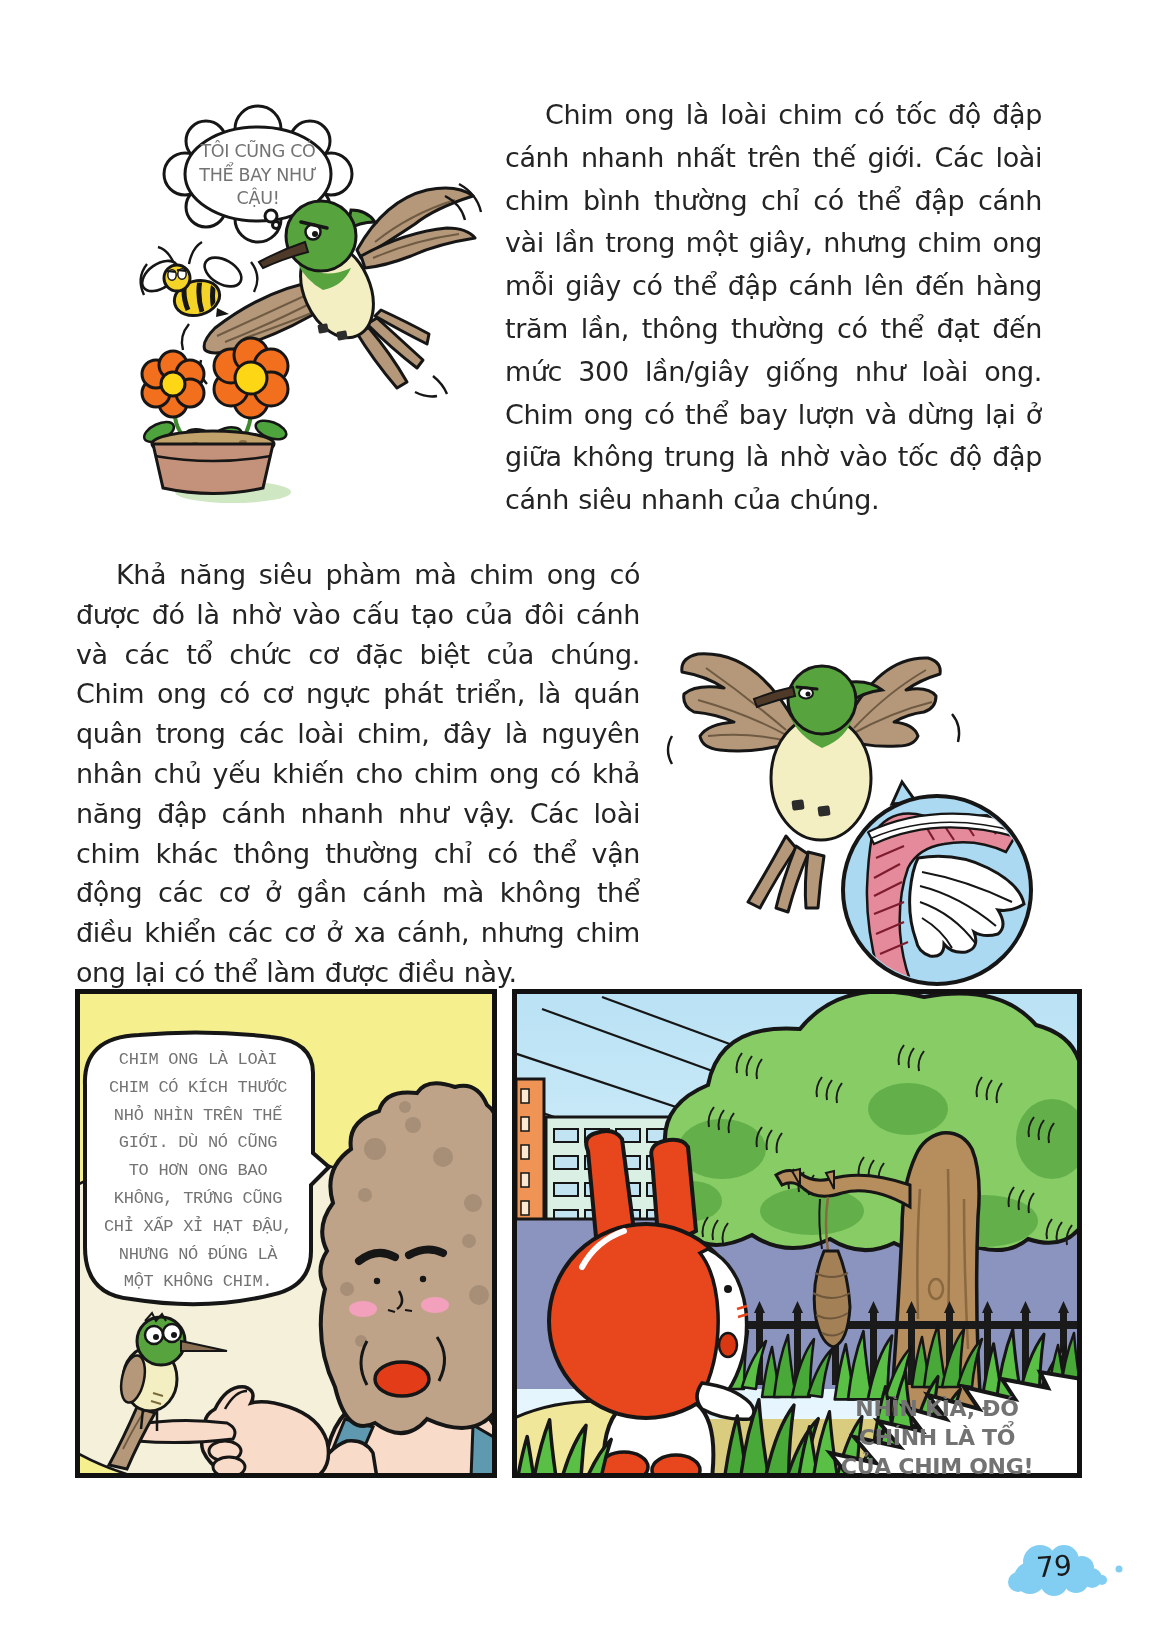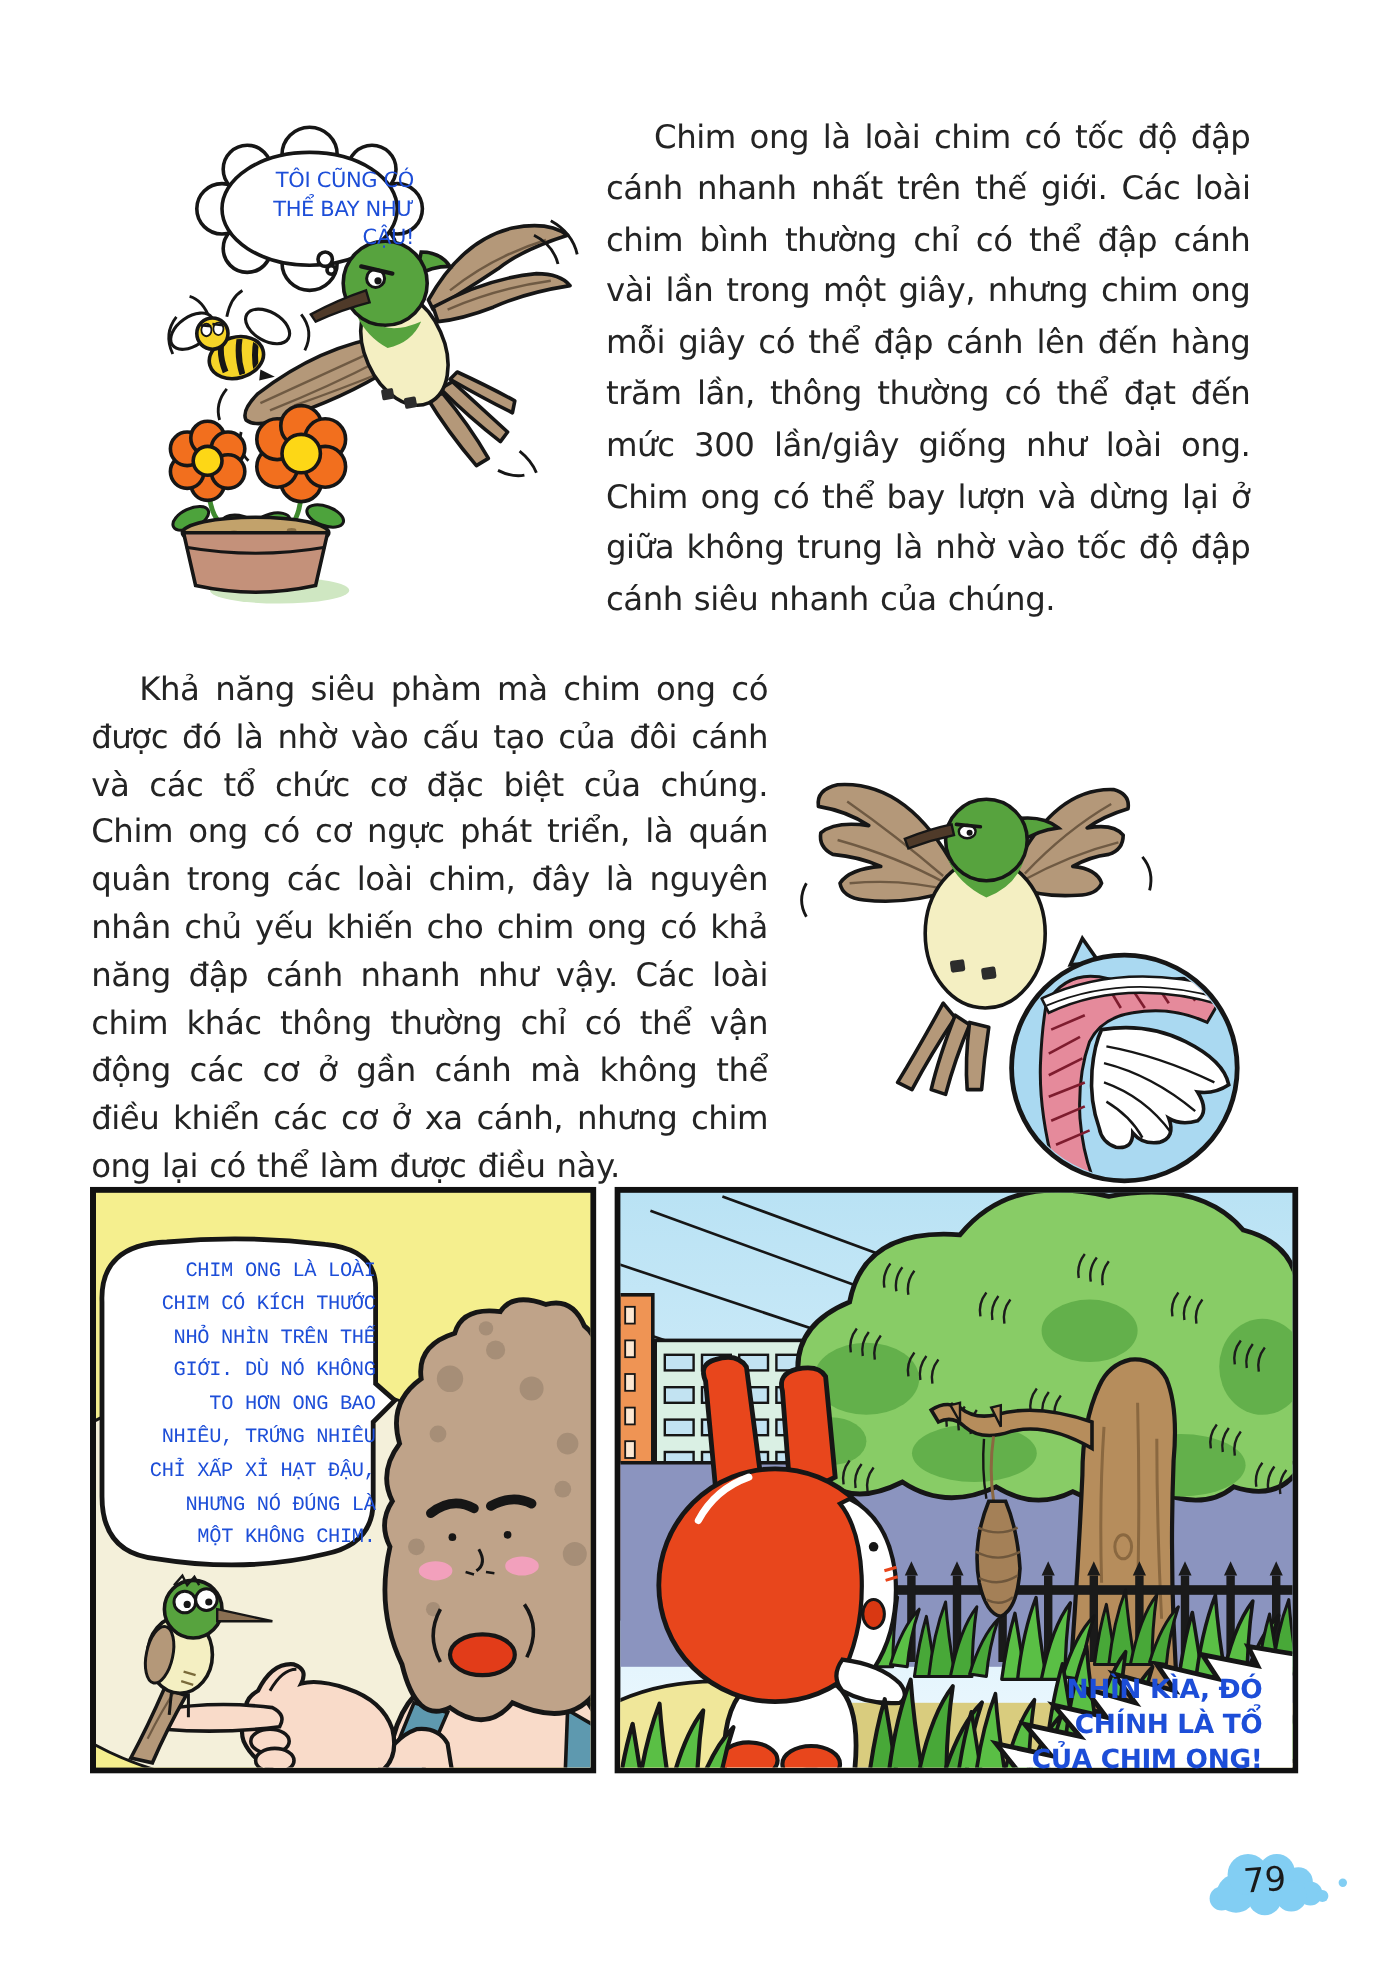--- a/index.html
+++ b/index.html
@@ -7,21 +7,21 @@
     width:1158px;height:1646px;position:relative;background:#ffffff;
     font-family:"DejaVu Sans",sans-serif;overflow:hidden;
   }
   .abs{position:absolute;}
   .para{
     color:#242424;font-size:27px;text-align:justify;
     letter-spacing:-0.4px;word-spacing:1px;
   }
   #p1{left:505px;top:94px;width:537px;line-height:42.8px;text-indent:40px;}
   #p2{left:76px;top:555px;width:564px;line-height:39.8px;text-indent:40px;}
-  .bubble-text{color:#1d4ed8;text-align:right;white-space:nowrap;}
+  .bubble-text{color:#737373;text-align:center;white-space:nowrap;}
   #thought-text{left:116px;top:48px;width:174px;font-size:17.5px;line-height:23.5px;letter-spacing:-0.3px;}
   #illus1{left:55px;top:92px;width:430px;height:415px;}
   #illus2{left:636px;top:596px;width:455px;height:392px;}
   #panelL{left:75px;top:989px;width:422px;height:489px;font-family:Liberation Mono, monospace;}
   #panelR{left:512px;top:989px;width:570px;height:489px;}
   #speechL{left:8px;top:57px;width:230px;font-size:17px;line-height:27.8px;letter-spacing:-0.3px;}
   #speechR{left:310px;top:405px;width:230px;font-size:22px;line-height:29px;font-weight:bold;letter-spacing:-0.3px;}
   #pagenum{left:1002px;top:1538px;width:150px;height:75px;}
   #pnum{left:22px;top:12px;width:60px;font-size:28px;color:#1a1a1a;text-align:center;transform:rotate(-4deg);}
   svg{display:block;position:absolute;left:0;top:0;}
@@ -281,23 +281,23 @@
           <circle cx="99" cy="346" r="3" fill="#161616"></circle>
     </g>
 
     <path d="M64,46 Q8,48 10,96 L10,258 Q10,306 56,310 Q130,322 196,306 Q236,298 236,262 L236,196 L254,178 L238,164 L238,84 Q238,52 196,48 Q130,40 64,46 Z" fill="#fff" stroke="#161616" stroke-width="4"></path>
   </g>
 </svg>
 <div class="abs bubble-text" id="speechL">
       <div>CHIM ONG LÀ LOÀI</div>
       <div>CHIM CÓ KÍCH THƯỚC</div>
       <div>NHỎ NHÌN TRÊN THẾ</div>
-      <div>GIỚI. DÙ NÓ KHÔNG</div>
+      <div>GIỚI. DÙ NÓ CŨNG</div>
       <div>TO HƠN ONG BAO</div>
-      <div>NHIÊU, TRỨNG NHIÊU</div>
+      <div>KHÔNG, TRỨNG CŨNG</div>
       <div>CHỈ XẤP XỈ HẠT ĐẬU,</div>
       <div>NHƯNG NÓ ĐÚNG LÀ</div>
       <div>MỘT KHÔNG CHIM.</div>
     </div>
 </div>
 
 <div class="abs" id="panelR">
 <svg width="570" height="489" viewBox="0 0 570 489">
   <defs>
     <linearGradient id="skyGrad" x1="0" y1="0" x2="0" y2="1">

